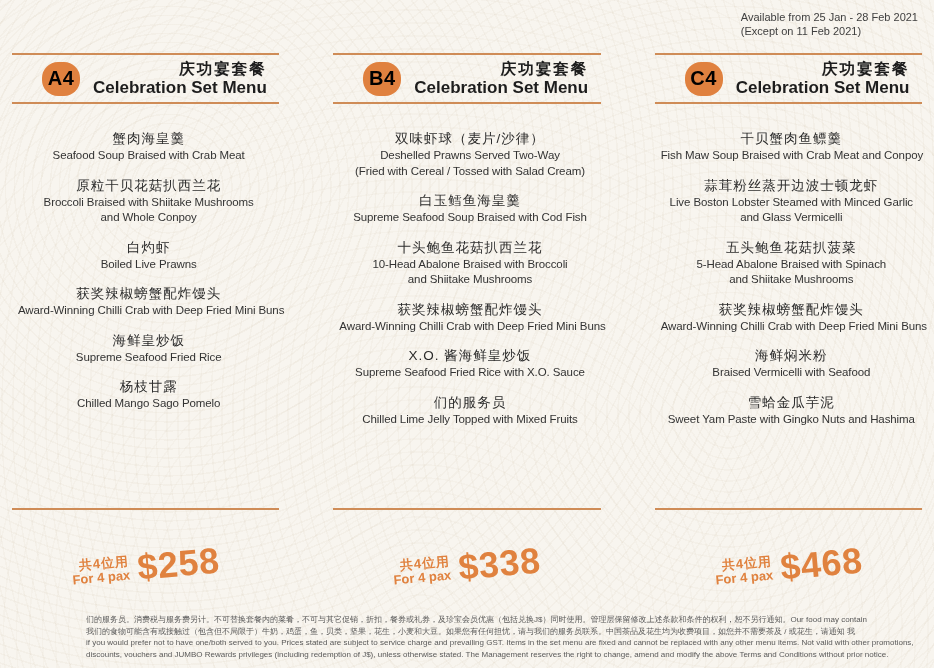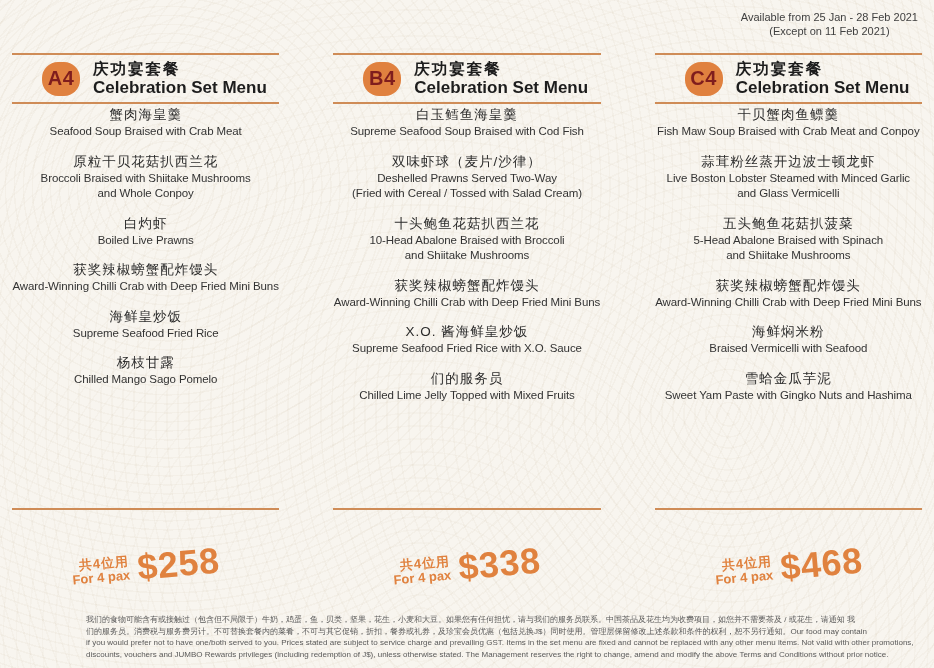--- a/index.html
+++ b/index.html
@@ -13,50 +13,50 @@
     width: 934px; height: 668px;
     overflow: hidden;
     background-color: #f8f5ef;
     background-image:
       repeating-radial-gradient(circle at 18% 28%, rgba(205,190,165,0.10) 0 1.5px, rgba(0,0,0,0) 1.5px 9px),
       repeating-radial-gradient(circle at 78% 62%, rgba(205,190,165,0.09) 0 1.5px, rgba(0,0,0,0) 1.5px 11px),
       repeating-radial-gradient(circle at 45% 95%, rgba(205,190,165,0.08) 0 1.5px, rgba(0,0,0,0) 1.5px 13px);
   }
   .availability {
     position: absolute; top: 10px; right: 16px;
-    text-align: center;
     font-size: 11px; line-height: 14px; color: #3f3f3f;
   }
   .columns {
     position: absolute; top: 53px; left: 12px; right: 12px;
     display: flex; gap: 54px;
   }
   .column { flex: 1; display: flex; flex-direction: column; min-width: 0; }
   .rule { border-top: 2px solid #cf8c57; height: 0; }
   .col-header {
     height: 47px;
     display: flex; align-items: center;
     padding-left: 30px; gap: 13px;
   }
   .badge {
     width: 38px; height: 34px; flex: 0 0 38px;
     background: #e0813f;
     border-radius: 16px;
-    color: #7f1d1d;
+    color: #000000;
     font-size: 20px; font-weight: bold;
     display: flex; align-items: center; justify-content: center;
     letter-spacing: 0.5px;
   }
   .titles { line-height: 1.15; white-space: nowrap; }
-  .title-cn { font-size: 15.5px; font-weight: bold; color: #1d1d1d; letter-spacing: 2px; }
+  .title-cn { font-size: 15.5px; font-weight: bold; color: #1d1d1d; letter-spacing: 2px; text-align: right; }
   .title-en { font-size: 17px; font-weight: bold; color: #1d1d1d; text-align: right; }
   .items {
     height: 404px;
-    padding-top: 2px;
+    padding-top: 26px;
     text-align: center;
+    margin-left: 6px;
   }
   .item { margin-bottom: 13px; }
   .item-cn { font-size: 13.5px; line-height: 18px; color: #2b2b2b; letter-spacing: 1px; }
   .item-en { font-size: 11.5px; line-height: 15.5px; color: #333; white-space: pre; letter-spacing: -0.1px; }
   .price-row {
     margin-top: 36px;
     display: flex; justify-content: center; align-items: center; gap: 8px;
     transform: rotate(-5deg);
     color: #e0823f;
   }
@@ -137,27 +137,27 @@
       <div class="col-header">
         <div class="badge">B4</div>
         <div class="titles">
           <div class="title-cn">庆功宴套餐</div>
           <div class="title-en">Celebration Set Menu</div>
         </div>
       </div>
       <div class="rule"></div>
       <div class="items">
         <div class="item">
-          <div class="item-cn">白玉鳕鱼海皇羹</div>
-          <div class="item-en">Supreme Seafood Soup Braised with Cod Fish</div>
-        </div>
-        <div class="item">
           <div class="item-cn">双味虾球（麦片/沙律）</div>
           <div class="item-en">Deshelled Prawns Served Two-Way
 (Fried with Cereal / Tossed with Salad Cream)</div>
+        </div>
+        <div class="item">
+          <div class="item-cn">白玉鳕鱼海皇羹</div>
+          <div class="item-en">Supreme Seafood Soup Braised with Cod Fish</div>
         </div>
         <div class="item">
           <div class="item-cn">十头鲍鱼花菇扒西兰花</div>
           <div class="item-en">10-Head Abalone Braised with Broccoli
 and Shiitake Mushrooms</div>
         </div>
         <div class="item">
           <div class="item-cn">获奖辣椒螃蟹配炸馒头</div>
           <div class="item-en">Award-Winning Chilli Crab with Deep Fried Mini Buns</div>
         </div>
@@ -224,19 +224,19 @@
           <div class="pax-cn">共4位用</div>
           <div class="pax-en">For 4 pax</div>
         </div>
         <div class="price-value">$468</div>
       </div>
     </div>
 
   </div>
 
   <div class="fine-print">
+    <div>们的服务员。消费税与服务费另计。不可替换套餐内的菜肴，不可与其它促销，折扣，餐券或礼券，及珍宝会员优惠（包括兑换J$）同时使用。管理层保留修改上述条款和条件的权利，恕不另行通知。Our food may contain</div>
     <div>我们的食物可能含有或接触过（包含但不局限于）牛奶，鸡蛋，鱼，贝类，坚果，花生，小麦和大豆。如果您有任何担忧，请与我们的服务员联系。中国茶品及花生均为收费项目，如您并不需要茶及 / 或花生，请通知 我</div>
-    <div>们的服务员。消费税与服务费另计。不可替换套餐内的菜肴，不可与其它促销，折扣，餐券或礼券，及珍宝会员优惠（包括兑换J$）同时使用。管理层保留修改上述条款和条件的权利，恕不另行通知。Our food may contain</div>
     <div>if you would prefer not to have one/both served to you. Prices stated are subject to service charge and prevailing GST. Items in the set menu are fixed and cannot be replaced with any other menu items. Not valid with other promotions,</div>
     <div>discounts, vouchers and JUMBO Rewards privileges (including redemption of J$), unless otherwise stated. The Management reserves the right to change, amend and modify the above Terms and Conditions without prior notice.</div>
   </div>
 
 </div>
 
 </body></html>

